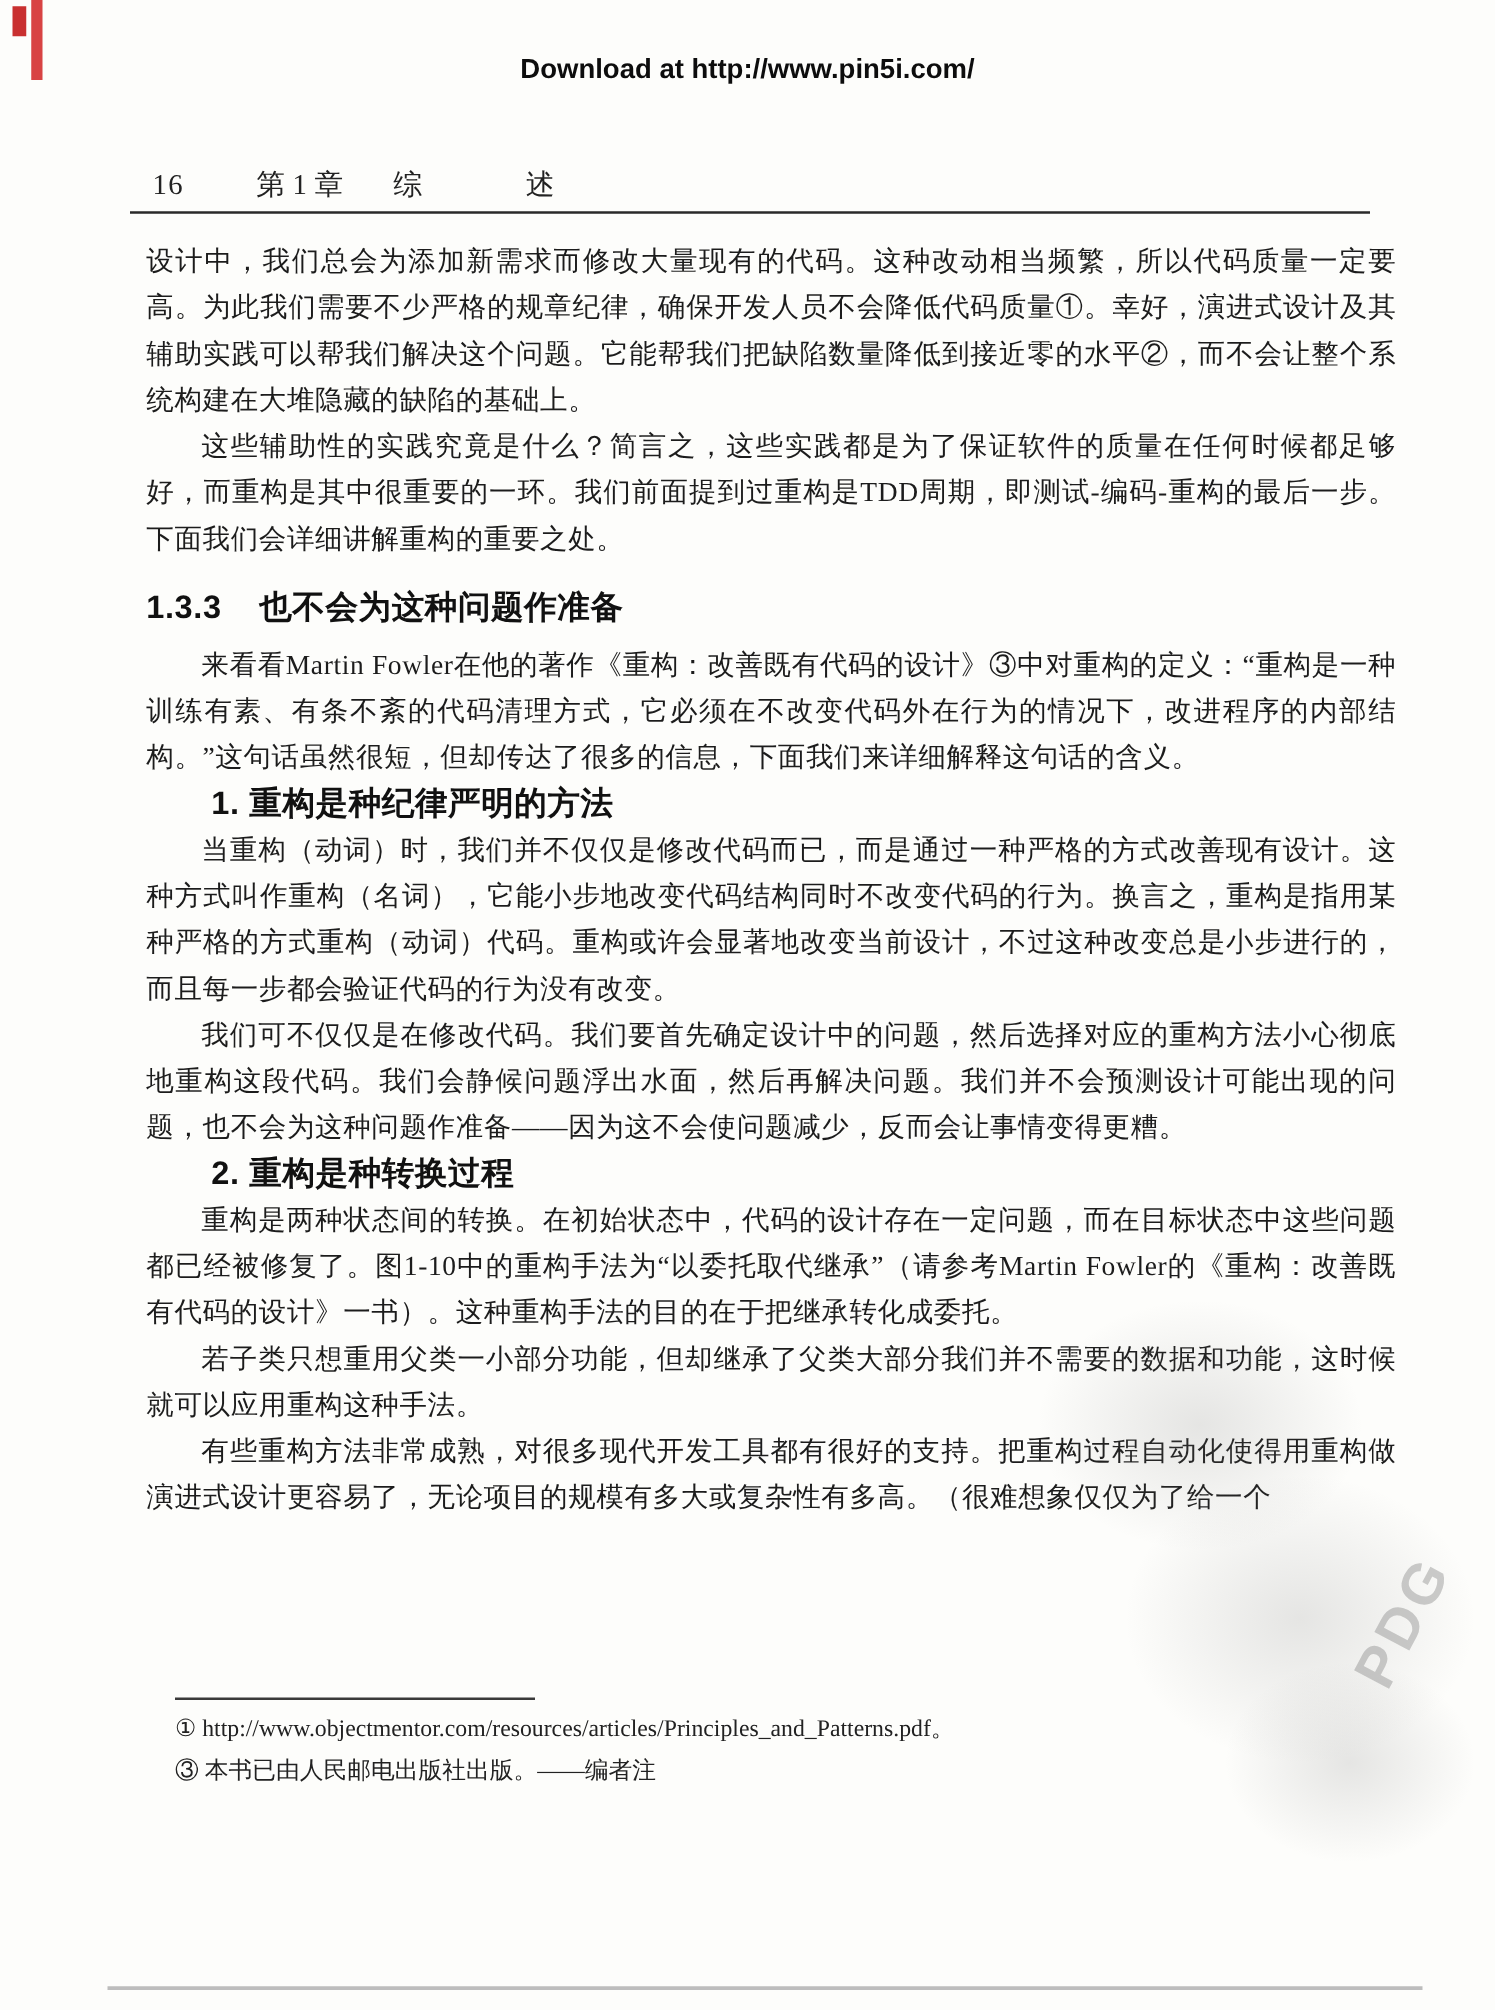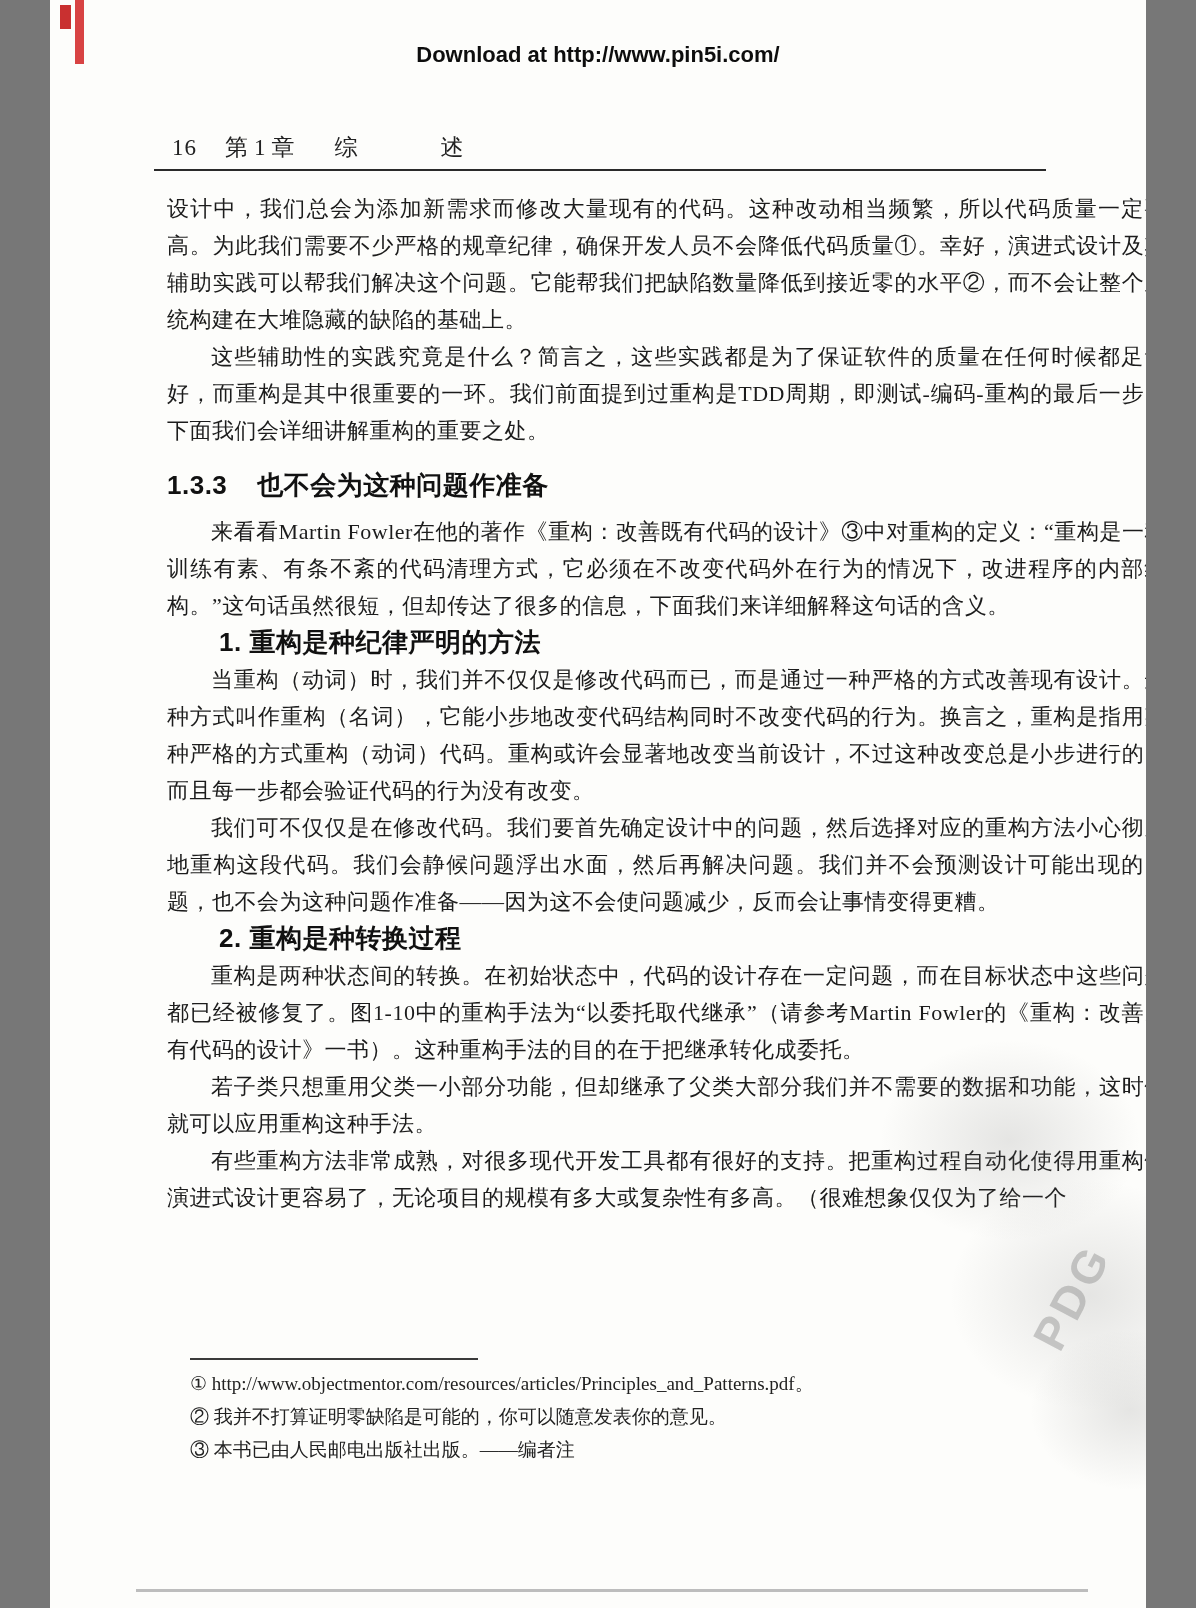--- a/index.html
+++ b/index.html
@@ -1,19 +1,19 @@
 <!DOCTYPE html>
 <html><head>
 <meta charset="utf-8">
 <style>
   * { box-sizing: border-box; }
   html, body { margin: 0; padding: 0; background: #777; }
   .page {
     position: relative;
-    width: 1096px;
+    width: 1196px;
     height: 1608px;
     margin: 0 auto;
     background: #fdfdfb;
     font-family: "Liberation Serif", "DejaVu Serif", serif;
     color: #1c1c1c;
     overflow: hidden;
     padding-left: 12px;
   }
   .scan-red-1 {
     position: absolute; left: 10px; top: 5px;
@@ -27,21 +27,21 @@
     position: absolute; top: 42px; left: 0; width: 100%;
     text-align: center;
     font-family: "Liberation Sans", "DejaVu Sans", sans-serif;
     font-weight: bold; font-size: 22px; color: #0d0d0d;
   }
   .running-header {
     position: absolute; top: 132px; left: 100px; right: 100px;
     font-size: 23px; color: #222;
   }
   .running-header .pagenum { padding-left: 22px; letter-spacing: 1px; }
-  .running-header .chapter { margin-left: 28px; letter-spacing: 6px; }
+  .running-header .chapter { margin-left: 58px; letter-spacing: 6px; }
   .running-header .chtitle { margin-left: 34px; letter-spacing: 30px; }
   .header-rule {
     position: absolute; top: 169px; left: 104px; right: 100px;
     height: 2px; background: #2a2a2a;
   }
   .content {
     position: absolute; top: 190px; left: 117px; width: 1000px;
     font-size: 22px; line-height: 37px;
     text-align: justify; text-justify: inter-ideograph;
     letter-spacing: 0.5px;
@@ -115,21 +115,20 @@
     <p>我们可不仅仅是在修改代码。我们要首先确定设计中的问题，然后选择对应的重构方法小心彻底地重构这段代码。我们会静候问题浮出水面，然后再解决问题。我们并不会预测设计可能出现的问题，也不会为这种问题作准备——因为这不会使问题减少，反而会让事情变得更糟。</p>
     <p class="subheading">2. 重构是种转换过程</p>
     <p>重构是两种状态间的转换。在初始状态中，代码的设计存在一定问题，而在目标状态中这些问题都已经被修复了。图1-10中的重构手法为“以委托取代继承”（请参考Martin Fowler的《重构：改善既有代码的设计》一书）。这种重构手法的目的在于把继承转化成委托。</p>
     <p>若子类只想重用父类一小部分功能，但却继承了父类大部分我们并不需要的数据和功能，这时候就可以应用重构这种手法。</p>
     <p>有些重构方法非常成熟，对很多现代开发工具都有很好的支持。把重构过程自动化使得用重构做演进式设计更容易了，无论项目的规模有多大或复杂性有多高。（很难想象仅仅为了给一个</p>
   </div>
 
   <div class="footnote-rule"></div>
   <div class="footnotes">
     <p>① http://www.objectmentor.com/resources/articles/Principles_and_Patterns.pdf。</p>
-    <p>② 我并不打算证明零缺陷是可能的，你可以随意发表你的意见。</p>
     <p>③ 本书已由人民邮电出版社出版。——编者注</p>
   </div>
 
   <div class="stamp-blob b1"></div>
   <div class="stamp-blob b2"></div>
   <div class="stamp-blob b3"></div>
   <div class="watermark-pdg">PDG</div>
 
   <div class="bottom-edge"></div>
 

